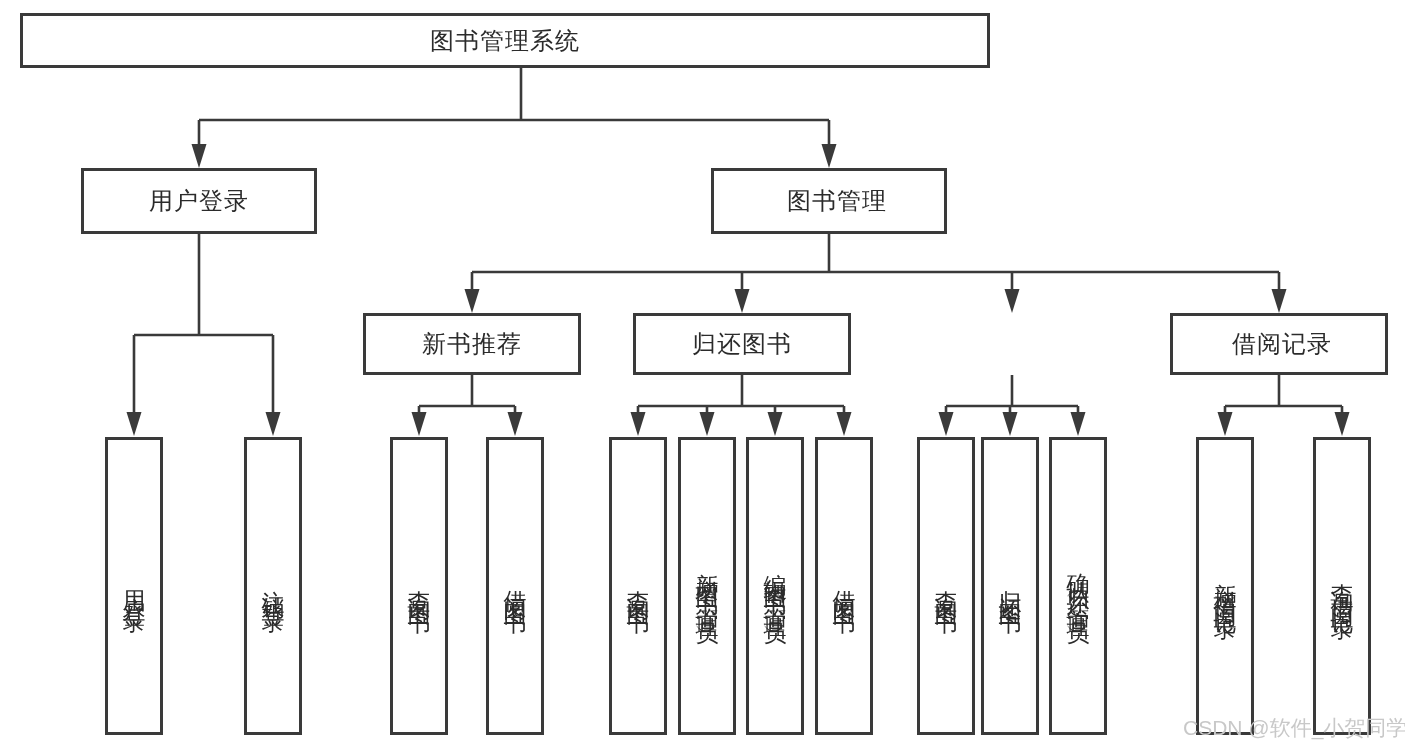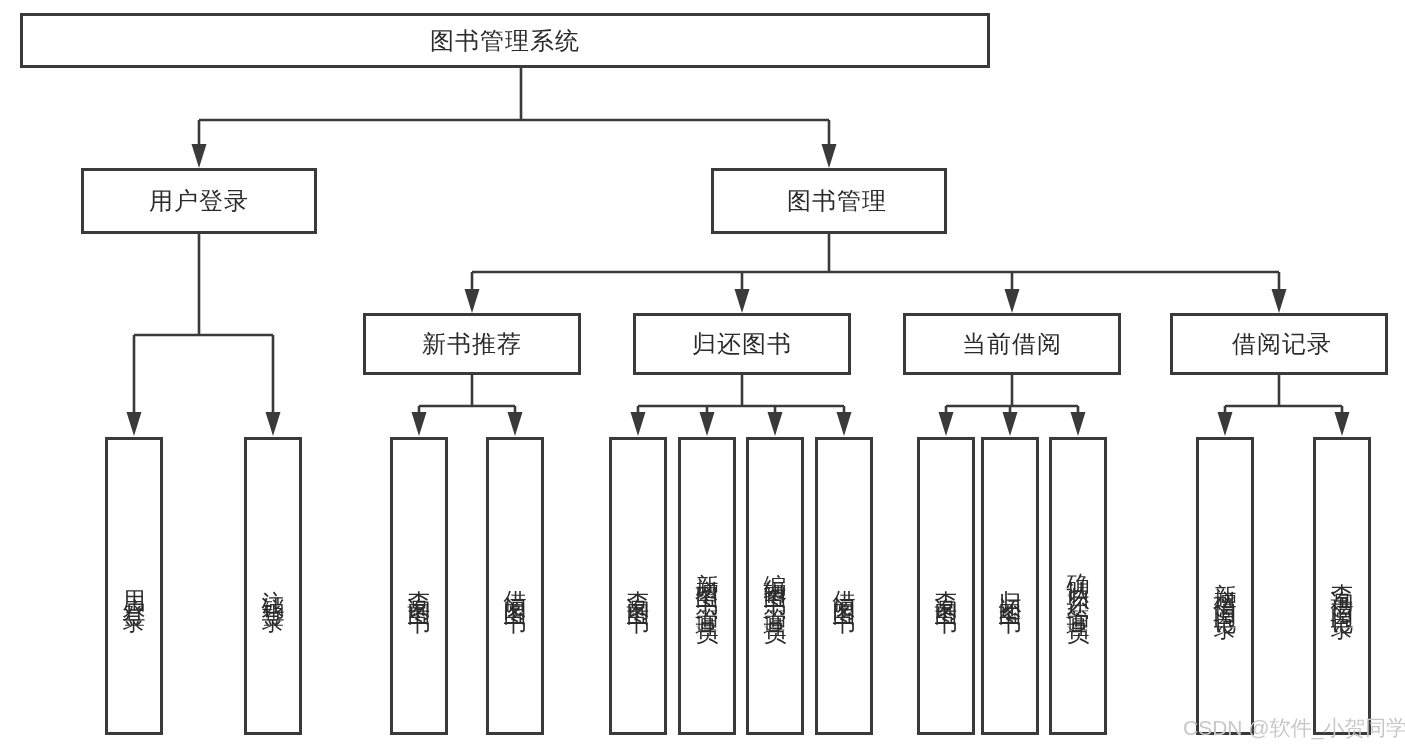--- a/index.html
+++ b/index.html
@@ -87,21 +87,20 @@
     </g>
   </svg>
 
   <div class="hbox" style="left:20px;top:13px;width:970px;height:55px;">图书管理系统</div>
 
   <div class="hbox" style="left:81px;top:168px;width:236px;height:66px;">用户登录</div>
   <div class="hbox" style="left:711px;top:168px;width:236px;height:66px;padding-left:16px;">图书管理</div>
 
   <div class="hbox" style="left:363px;top:313px;width:218px;height:62px;">新书推荐</div>
   <div class="hbox" style="left:633px;top:313px;width:218px;height:62px;">归还图书</div>
-  <div class="hbox" style="left:903px;top:313px;width:218px;height:62px;">当前借阅</div>
   <div class="hbox" style="left:1170px;top:313px;width:218px;height:62px;padding-left:6px;">借阅记录</div>
 
   <div class="vbox" style="left:105px;">
     <span class="vtext">用户登录</span>
   </div>
   <div class="vbox" style="left:244px;">
     <span class="vtext">注销登录</span>
   </div>
 
   <div class="vbox" style="left:390px;">

